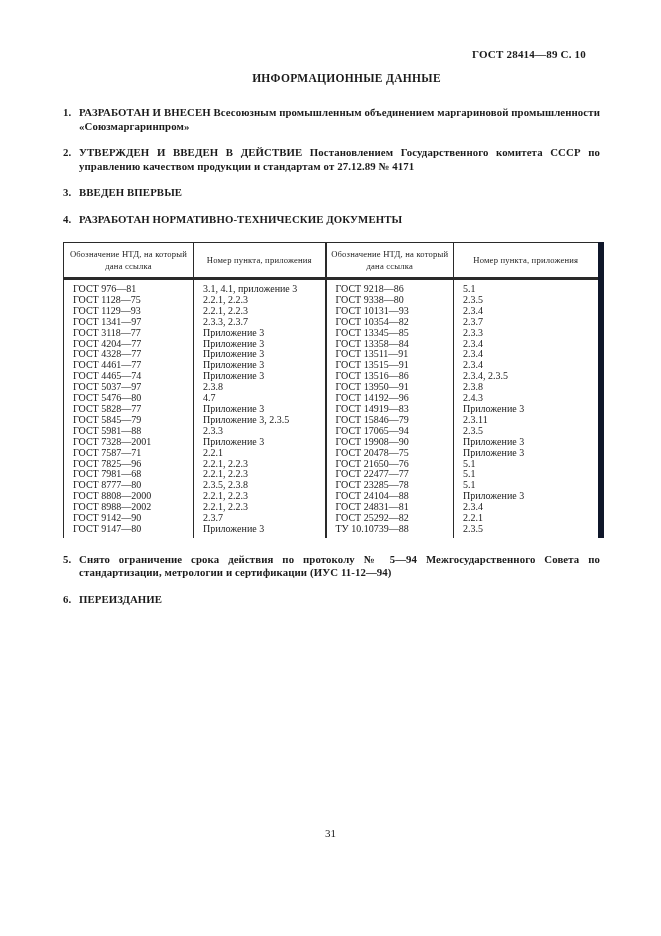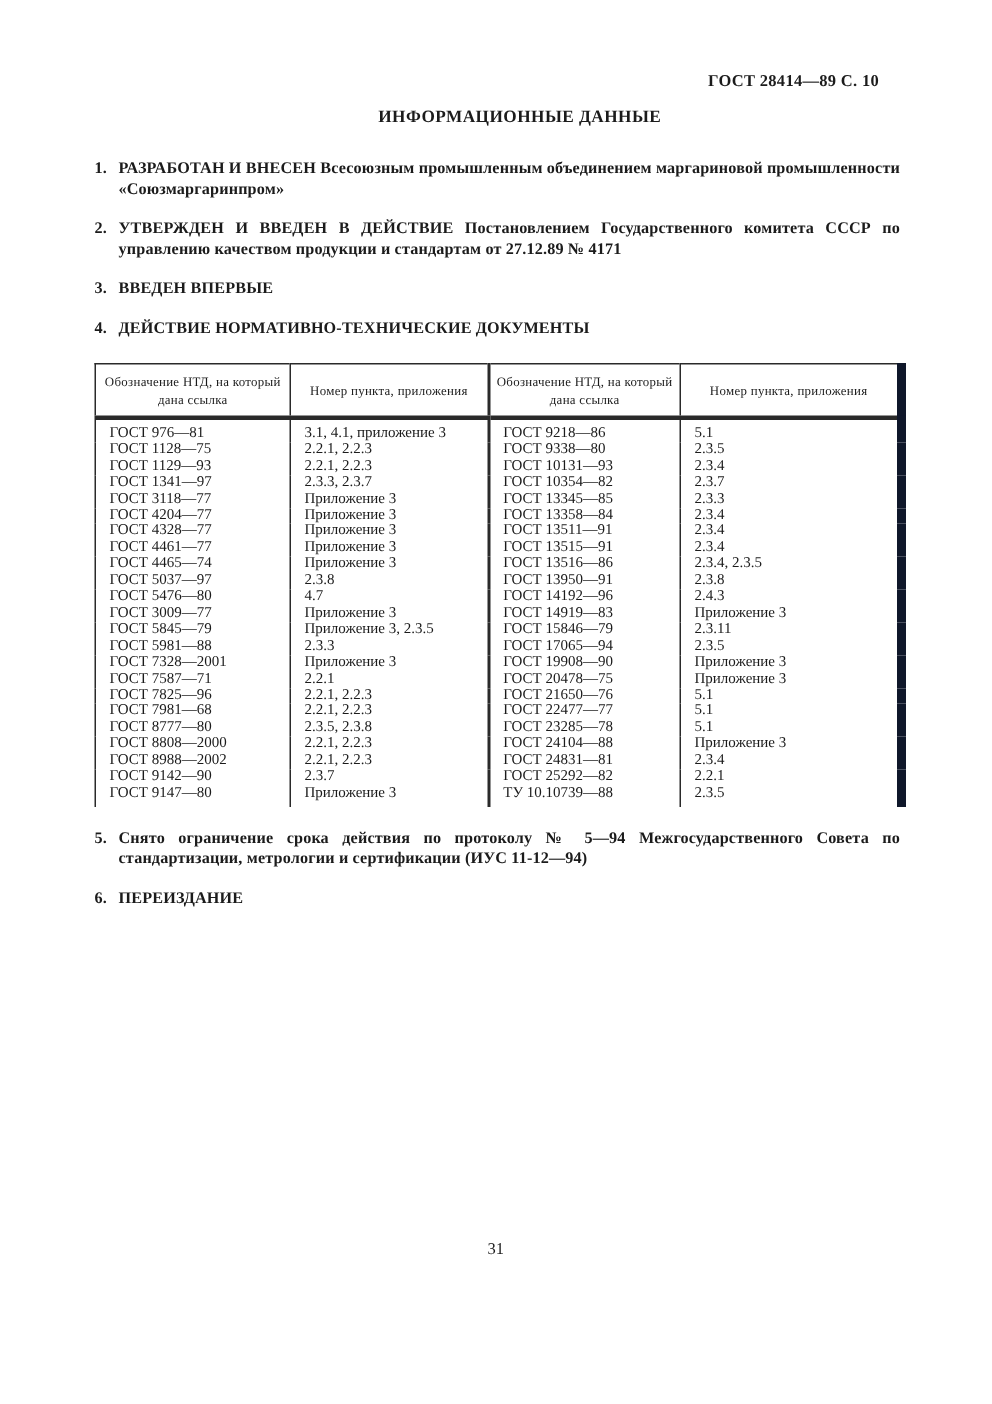--- a/index.html
+++ b/index.html
@@ -116,21 +116,21 @@
       <div>УТВЕРЖДЕН И ВВЕДЕН В ДЕЙСТВИЕ Постановлением Государственного комитета СССР по управлению качеством продукции и стандартам от 27.12.89 № 4171</div>
     </div>
 
     <div class="item single">
       <span class="num">3.</span>
       <div>ВВЕДЕН ВПЕРВЫЕ</div>
     </div>
 
     <div class="item single">
       <span class="num">4.</span>
-      <div>ДЕЙСТВИЕ НОРМАТИВНО-ТЕХНИЧЕСКИЕ ДОКУМЕНТЫ</div>
+      <div>РАЗРАБОТАН НОРМАТИВНО-ТЕХНИЧЕСКИЕ ДОКУМЕНТЫ</div>
     </div>
 
     <table class="ntd">
       <colgroup>
         <col class="c1">
           <col class="c2">
           <col class="c3">
           <col class="c4">
       </colgroup>
       <thead>
@@ -202,21 +202,21 @@
             <td>ГОСТ 13950—91</td>
             <td>2.3.8</td>
           </tr>
           <tr>
             <td>ГОСТ 5476—80</td>
             <td>4.7</td>
             <td>ГОСТ 14192—96</td>
             <td>2.4.3</td>
           </tr>
           <tr>
-            <td>ГОСТ 3009—77</td>
+            <td>ГОСТ 5828—77</td>
             <td>Приложение 3</td>
             <td>ГОСТ 14919—83</td>
             <td>Приложение 3</td>
           </tr>
           <tr>
             <td>ГОСТ 5845—79</td>
             <td>Приложение 3, 2.3.5</td>
             <td>ГОСТ 15846—79</td>
             <td>2.3.11</td>
           </tr>

